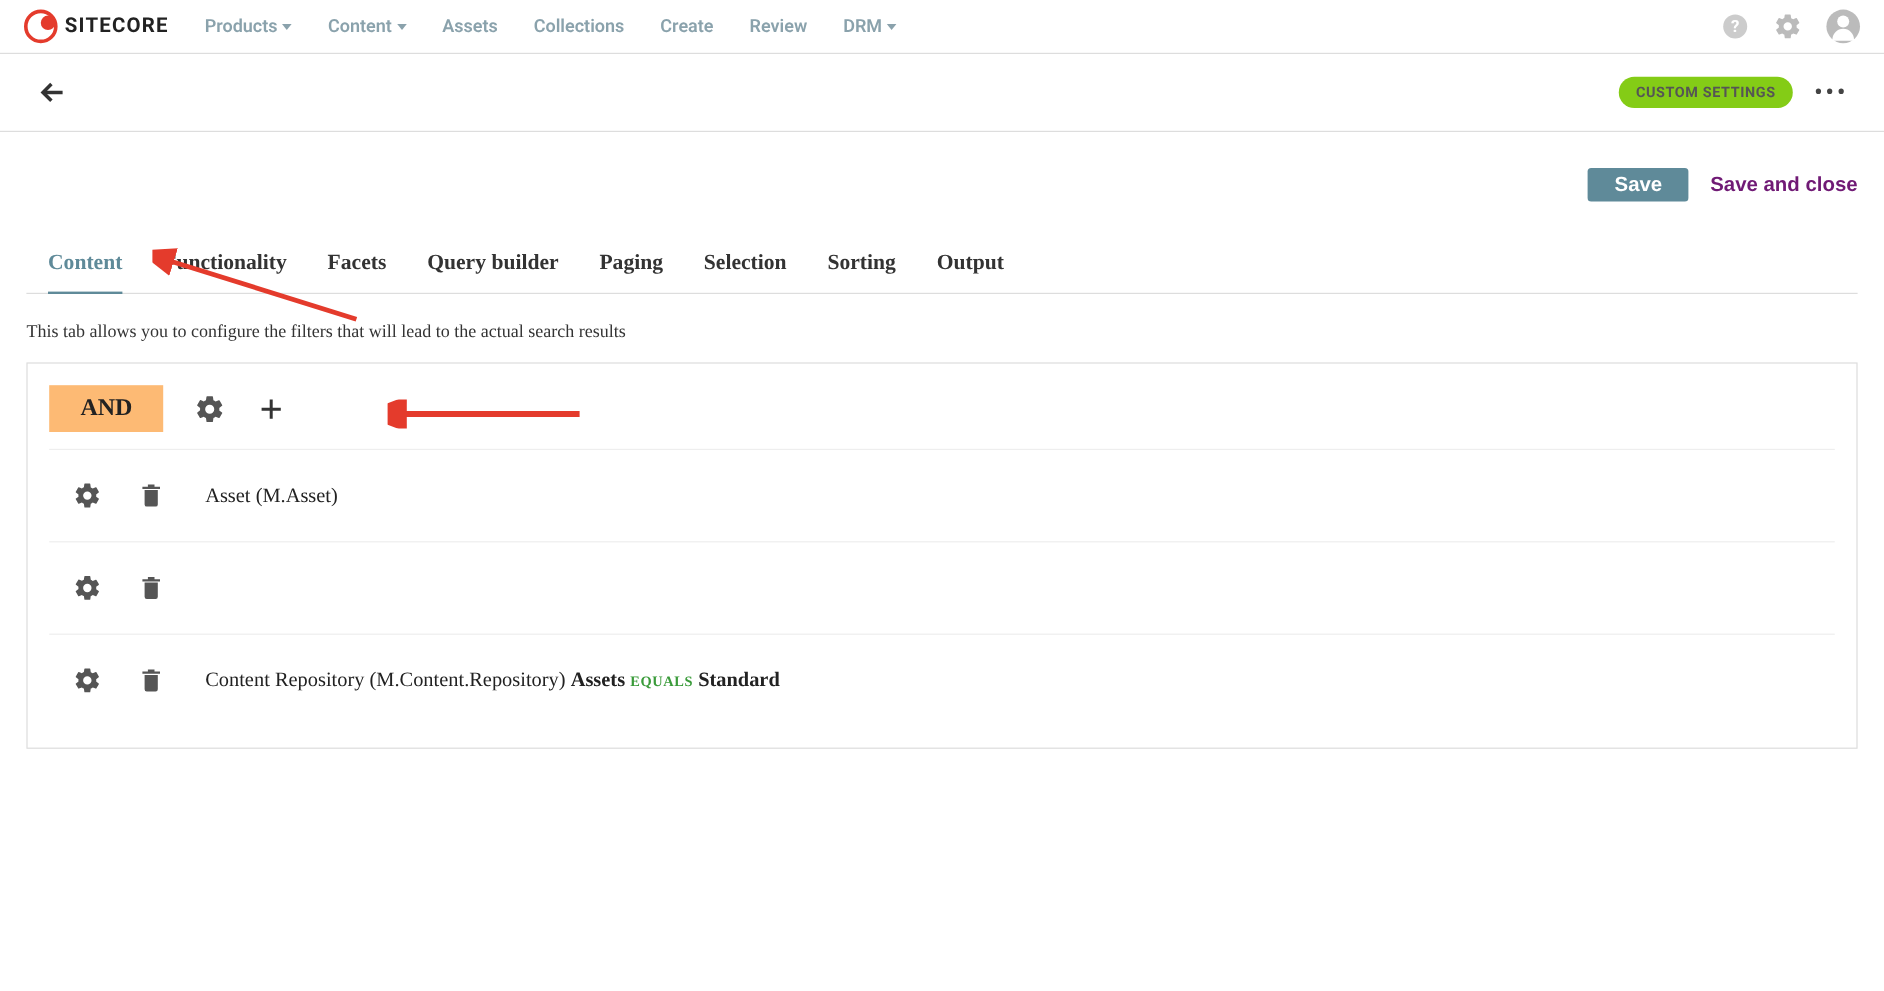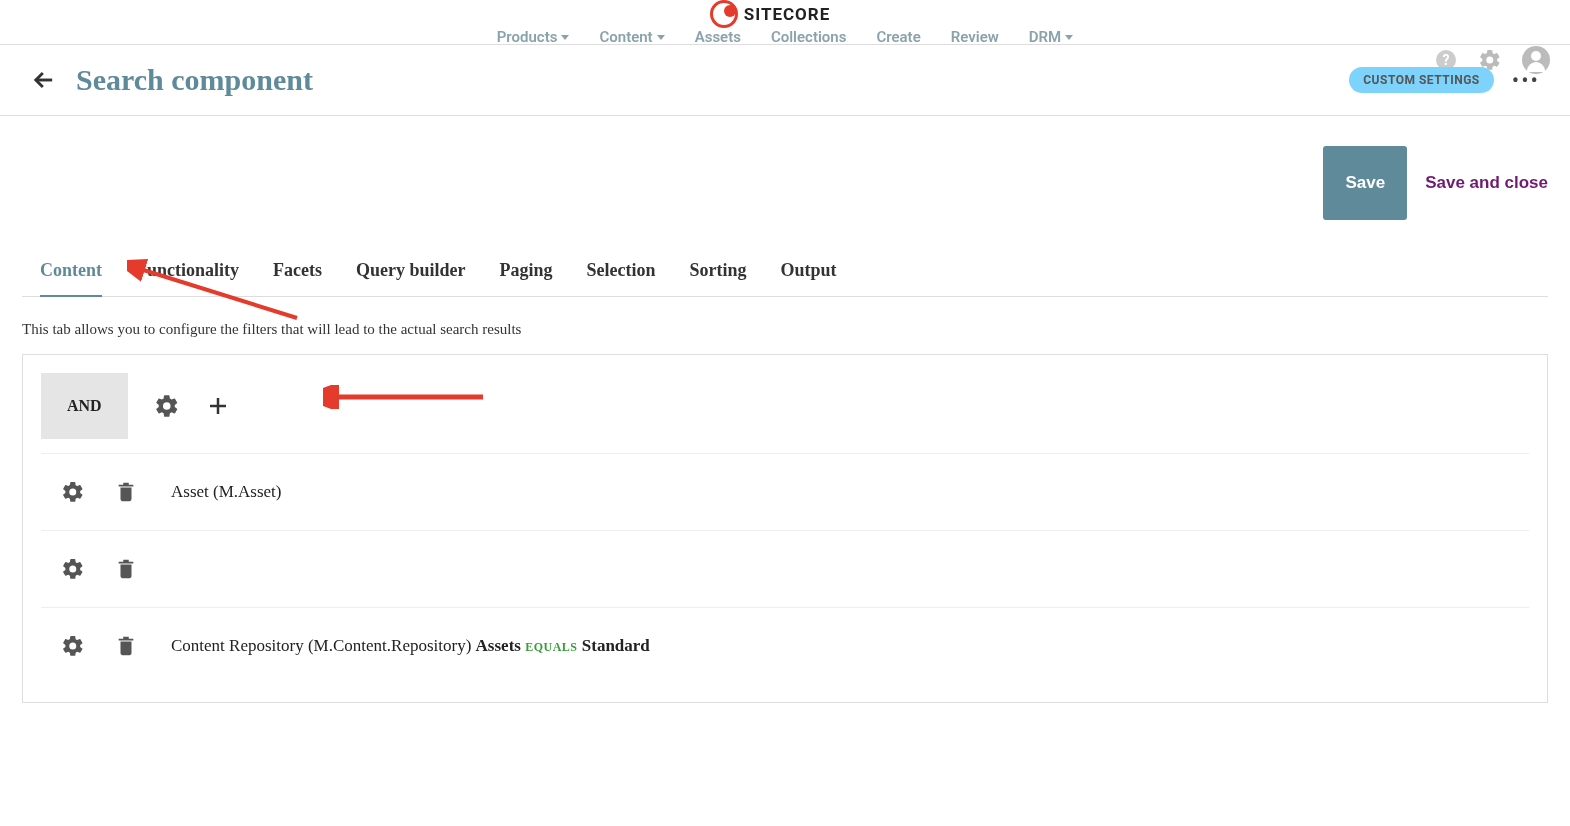--- a/index.html
+++ b/index.html
@@ -9,21 +9,20 @@
     color: #333;
     width: 1570px;
   }
   
   .topnav {
     display: flex;
     align-items: center;
     height: 45px;
     padding: 0 20px;
     border-bottom: 1px solid #ddd;
-    flex-direction: column;
   }
   .logo {
     display: flex;
     align-items: center;
     gap: 6px;
     margin-right: 30px;
   }
   .logo-mark {
     width: 28px; height: 28px;
     border: 3px solid #e43b2c;
@@ -88,32 +87,32 @@
   }
   .back-arrow { color:#444; margin-right: 18px; cursor:pointer; }
   .page-title {
     font-family: Georgia, 'Times New Roman', serif;
     font-size: 30px;
     font-weight: 700;
     color: #5f8a99;
   }
   .page-header-right { margin-left:auto; display:flex; align-items:center; gap: 18px; }
   .pill-btn {
-    background:#7dd3fc; border-radius: 14px; padding: 6px 14px;
+    background:#84cc16; border-radius: 14px; padding: 6px 14px;
     font-size: 12px; font-weight:700; letter-spacing:0.5px;
     color:#555; cursor:pointer;
   }
   .more-dots { font-size: 22px; color:#444; letter-spacing:2px; cursor:pointer; }
 
   
   .content { padding: 30px 22px 40px 22px; }
   .action-row { display:flex; justify-content:flex-end; gap: 18px; align-items:center; margin-bottom: 30px; }
   .btn-primary {
     background:#5f8a99; color:#fff; border:none;
-    padding: 27px 22px; font-size:17px; font-weight:600;
+    padding: 4px 22px; font-size:17px; font-weight:600;
     border-radius:3px; cursor:pointer;
   }
   .btn-link {
     color:#701a75; font-size:17px; font-weight:600; cursor:pointer;
     background:none; border:none;
   }
 
   
   .tabs {
     display:flex; gap: 34px;
@@ -162,24 +161,24 @@
   .filter-box {
     border:1px solid #ddd;
     padding: 18px;
   }
   .filter-header {
     display:flex; align-items:center; gap: 26px;
     margin-bottom: 14px;
     position: relative;
   }
   .and-chip {
-    background:#e5e5e5; color:#222;
+    background:#fdba74; color:#222;
     font-family: Georgia, serif; font-weight:700;
-    font-size:16px;
-    padding: 24px 26px;
+    font-size:20px;
+    padding: 8px 26px;
     cursor:pointer;
   }
   .header-icon { color:#555; cursor:pointer; display:flex; }
   .filter-row {
     display:flex; align-items:center; gap: 20px;
     padding: 26px 10px;
     border-top: 1px solid #eee;
   }
   .filter-row:first-of-type { border-top:none; }
   .row-icons { display:flex; gap: 30px; align-items:center; padding-left: 10px; }
@@ -249,21 +248,20 @@
   </div>
 </div>
 
 <div class="page-header">
   <span class="back-arrow">
     <svg width="28" height="28" viewBox="0 0 24 24" fill="none" stroke="#333" stroke-width="2.5">
         <path d="M19 12H5"></path>
         <path d="M11 18l-6-6 6-6"></path>
       </svg>
   </span>
-  <h1 class="page-title">Search component</h1>
   <div class="page-header-right">
     <span class="pill-btn">CUSTOM SETTINGS</span>
     <span class="more-dots">•••</span>
   </div>
 </div>
 
 <div class="content">
   <div class="action-row">
     <button class="btn-primary">Save</button>
     <button class="btn-link">Save and close</button>

